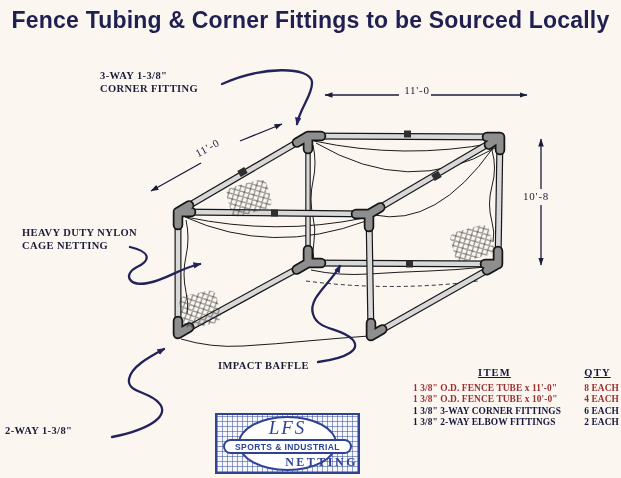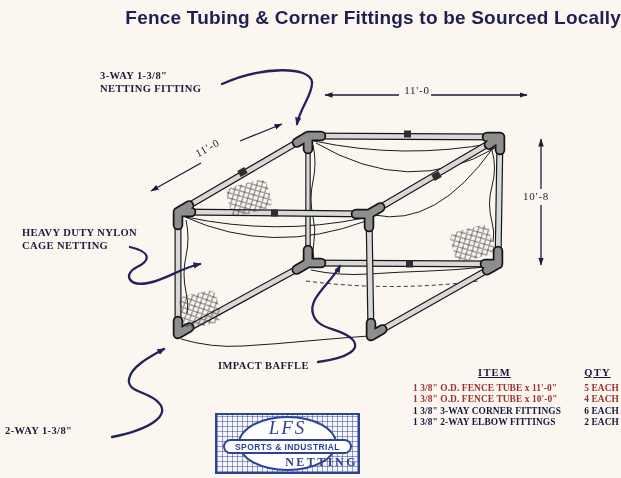--- a/index.html
+++ b/index.html
@@ -1,19 +1,19 @@
 <!DOCTYPE html>
 <html><head>
 <meta charset="utf-8">
 <style>
   html,body{margin:0;padding:0;}
   body{width:621px;height:478px;overflow:hidden;background:#fbf6f0;}
   #stage{position:relative;width:621px;height:478px;font-family:"Liberation Serif",serif;}
-  .title{position:absolute;top:7px;left:0;width:100%;text-align:right;
-         font-family:"Liberation Sans",sans-serif;font-weight:bold;font-size:19px;
+  .title{position:absolute;top:7px;left:0;width:100%;text-align:center;
+         font-family:"Liberation Sans",sans-serif;font-weight:bold;font-size:23px;
          color:#1f1f52;letter-spacing:.2px;}
   svg{position:absolute;left:0;top:0;}
   .lbl{position:absolute;font-family:"Liberation Serif",serif;font-weight:bold;
        font-size:10.5px;color:#1b1b3a;letter-spacing:.4px;line-height:1.25;white-space:nowrap;}
   .dim{position:absolute;font-family:"Liberation Serif",serif;font-size:11px;
        color:#1b1b3a;letter-spacing:.8px;white-space:nowrap;}
   .dim-rot{transform:rotate(-29deg);transform-origin:left center;}
   
   .parts{position:absolute;left:413px;top:367px;width:206px;font-weight:bold;}
   .phead{display:flex;margin-bottom:5px;}
@@ -165,21 +165,21 @@
     <g fill="none" stroke="#23235a" stroke-width="2.3" stroke-linecap="round">
       <path d="M222,84 C262,66 310,66 312,82 C313,94 300,108 297,124" marker-end="url(#ah)"></path>
       <path d="M130,247 C152,252 150,261 137,267 C123,274 128,287 148,283 C168,279 178,269 200,264" marker-end="url(#ah)"></path>
       <path d="M318,362 C348,358 362,349 352,339 C340,327 318,331 313,314 C308,298 330,284 340,266" marker-end="url(#ah)"></path>
       <path d="M112,437 C152,429 170,415 159,403 C149,391 127,393 129,379 C131,367 149,357 164,349" marker-end="url(#ah)"></path>
     </g>
   </svg>
 
   <div class="lbl" style="left:100px;top:69px;">
     <div>3-WAY 1-3/8"</div>
-    <div>NETTING FITTING</div>
+    <div>CORNER FITTING</div>
   </div>
 
   <div class="dim" style="left:399px;top:84px;width:36px;text-align:center;">11'-0</div>
 
   <div class="dim dim-rot" style="left:196px;top:148px;">11'-0</div>
 
   <div class="dim" style="left:523px;top:190px;">10'-8</div>
 
   <div class="lbl" style="left:218px;top:359px;">IMPACT BAFFLE</div>
 
@@ -192,21 +192,21 @@
     <div>2-WAY 1-3/8"</div>
   </div>
 
   <div class="parts">
     <div class="phead">
       <span class="hitem">ITEM</span>
       <span class="hqty">QTY</span>
     </div>
     <div class="prow row-red">
       <span class="pitem">1 3/8" O.D. FENCE TUBE x 11'-0"</span>
-      <span class="pqty">5 EACH</span>
+      <span class="pqty">8 EACH</span>
     </div>
     <div class="prow row-red">
       <span class="pitem">1 3/8" O.D. FENCE TUBE x 10'-0"</span>
       <span class="pqty">4 EACH</span>
     </div>
     <div class="prow row-navy">
       <span class="pitem">1 3/8" 3-WAY CORNER FITTINGS</span>
       <span class="pqty">6 EACH</span>
     </div>
     <div class="prow row-navy">

